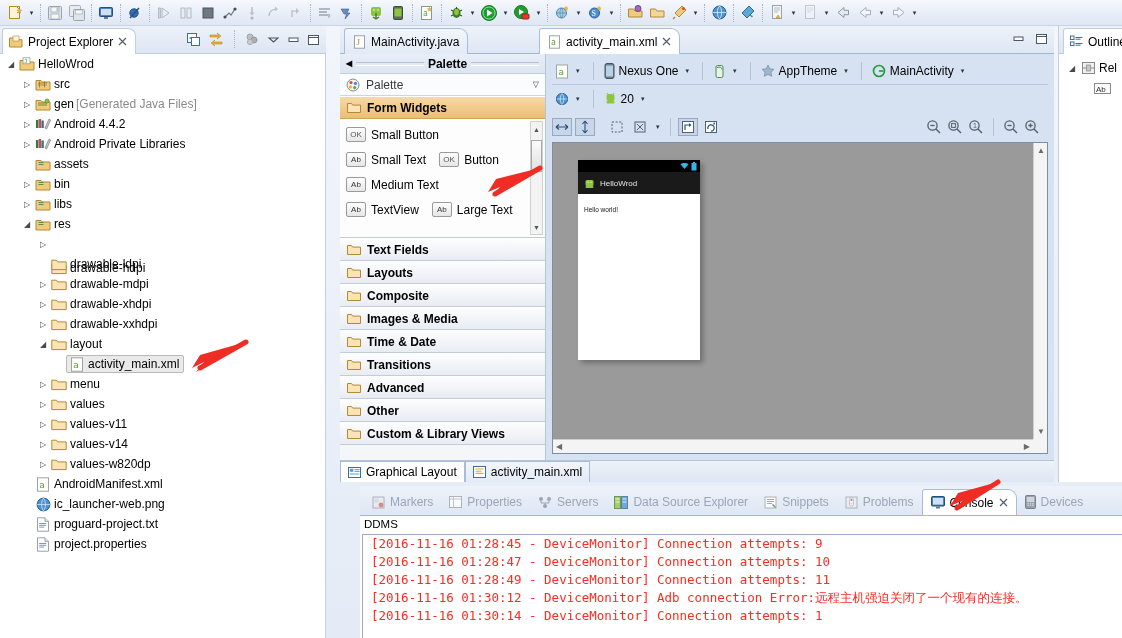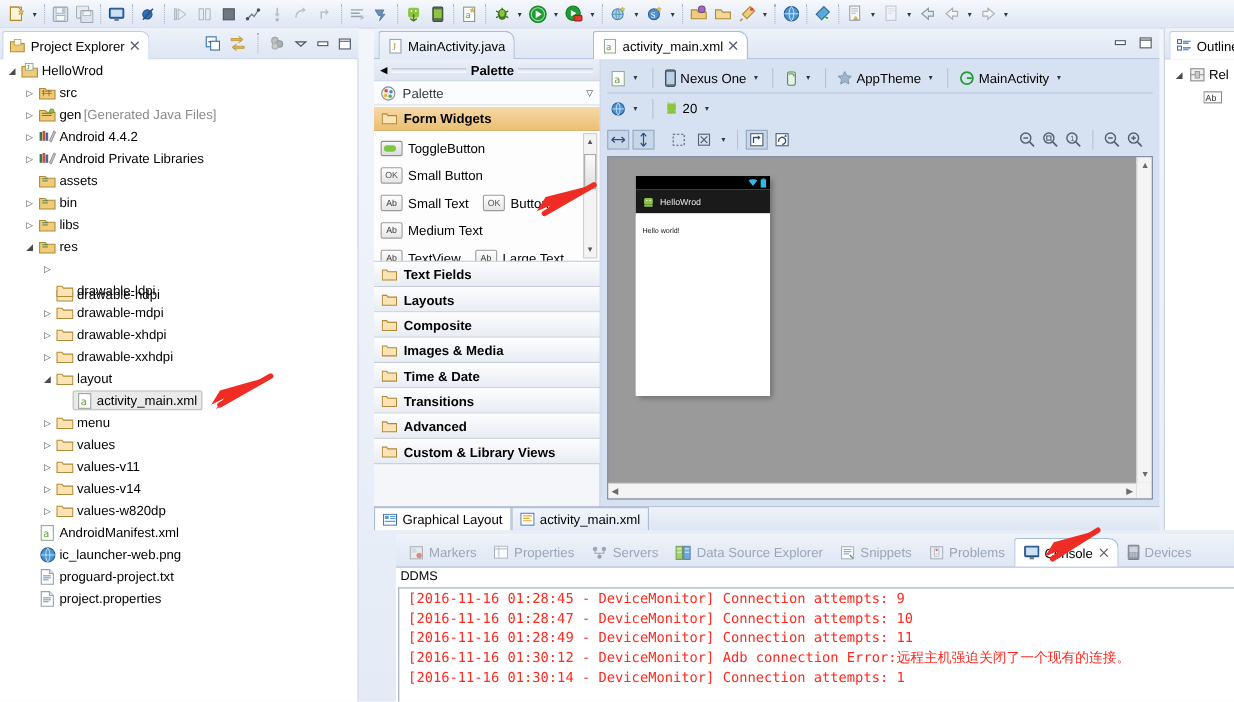--- a/index.html
+++ b/index.html
@@ -940,28 +940,20 @@
         <span class="icon">
           <svg width="14" height="12" viewBox="0 0 14 12">
               <path d="M.5 10.5V1.5h4l1.2 1.6h7.8v7.4z" fill="#fbe3b4" stroke="#b08a36"></path>
             </svg>
         </span>
         <span>Form Widgets</span>
       </div>
       <div class="pal-items" id="palitems">
           <div class="pal-row">
             <span style="display: inline-flex; align-items: center; gap: 5px;">
-              <span class="pal-toggle">
-                <i></i>
-              </span>
-              <span>ToggleButton</span>
-            </span>
-          </div>
-          <div class="pal-row">
-            <span style="display: inline-flex; align-items: center; gap: 5px;">
               <span class="pal-chip ok">OK</span>
               <span>Small Button</span>
             </span>
           </div>
           <div class="pal-row">
             <span style="display: inline-flex; align-items: center; gap: 5px;">
               <span class="pal-chip ">Ab</span>
               <span>Small Text</span>
             </span>
             <span style="display: inline-flex; align-items: center; gap: 5px; margin-left: 8px;">
@@ -1027,20 +1019,26 @@
             <span class="icon"><svg width="14" height="12" viewBox="0 0 14 12">
                 <path d="M.5 10.5V1.5h4l1.2 1.6h7.8v7.4z" fill="#fbe3b4" stroke="#b08a36"></path>
               </svg></span>
             <span>Transitions</span>
           </div>
           <div class="pal-group">
             <span class="icon"><svg width="14" height="12" viewBox="0 0 14 12">
                 <path d="M.5 10.5V1.5h4l1.2 1.6h7.8v7.4z" fill="#fbe3b4" stroke="#b08a36"></path>
               </svg></span>
             <span>Advanced</span>
+          </div>
+          <div class="pal-group">
+            <span class="icon"><svg width="14" height="12" viewBox="0 0 14 12">
+                <path d="M.5 10.5V1.5h4l1.2 1.6h7.8v7.4z" fill="#fbe3b4" stroke="#b08a36"></path>
+              </svg></span>
+            <span>Other</span>
           </div>
           <div class="pal-group">
             <span class="icon"><svg width="14" height="12" viewBox="0 0 14 12">
                 <path d="M.5 10.5V1.5h4l1.2 1.6h7.8v7.4z" fill="#fbe3b4" stroke="#b08a36"></path>
               </svg></span>
             <span>Custom &amp; Library Views</span>
           </div>
         </div>
     </div>
 

